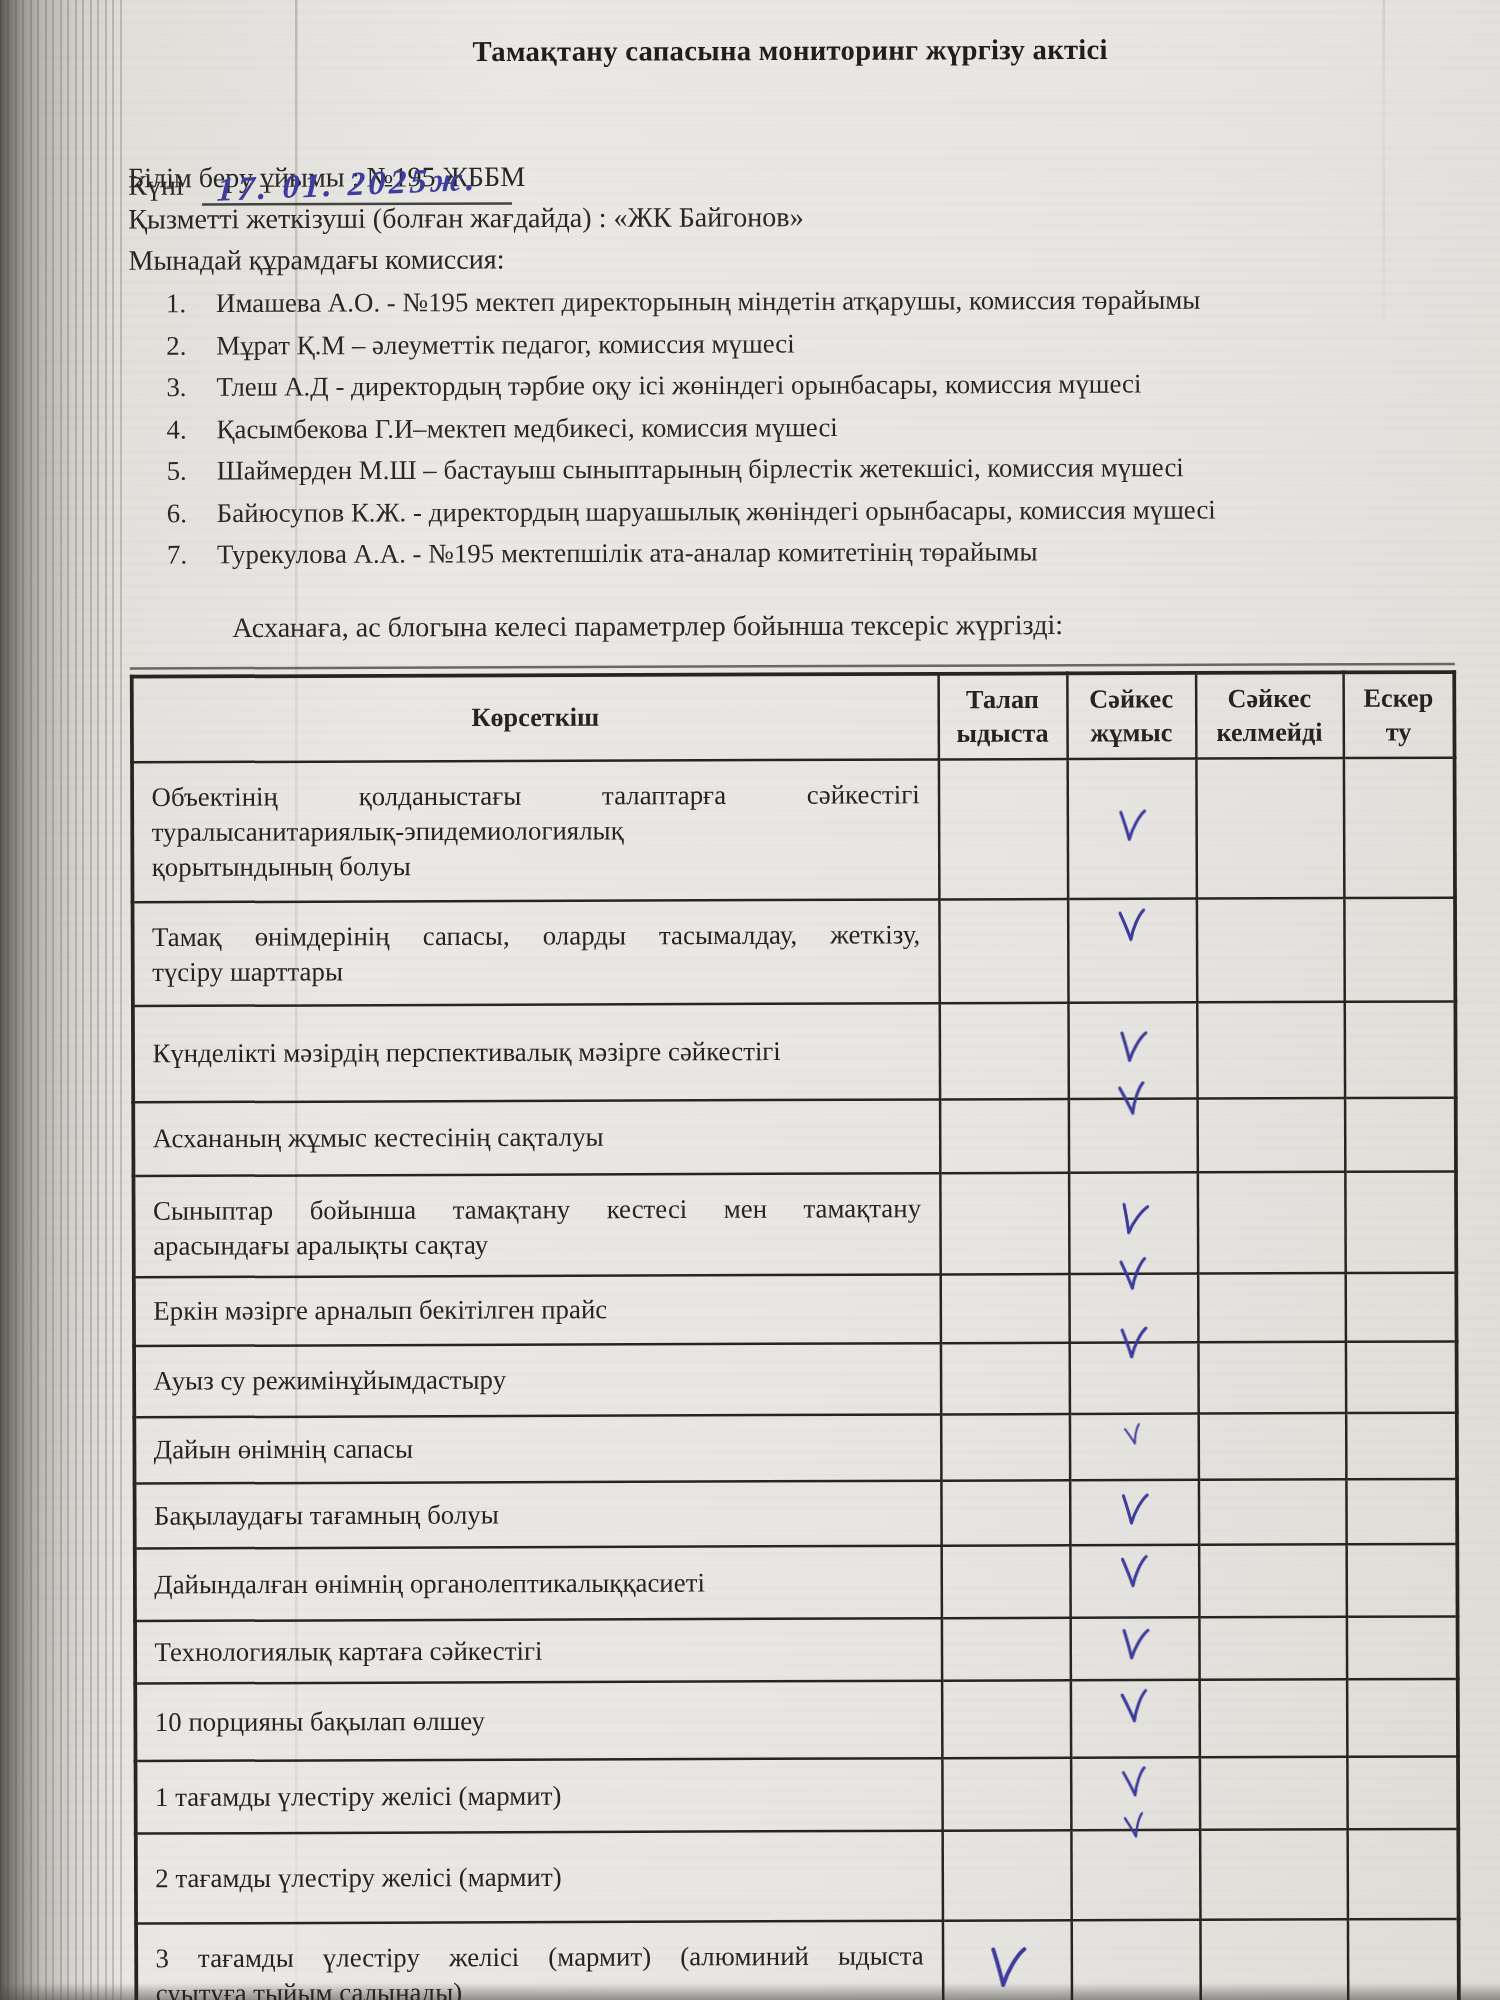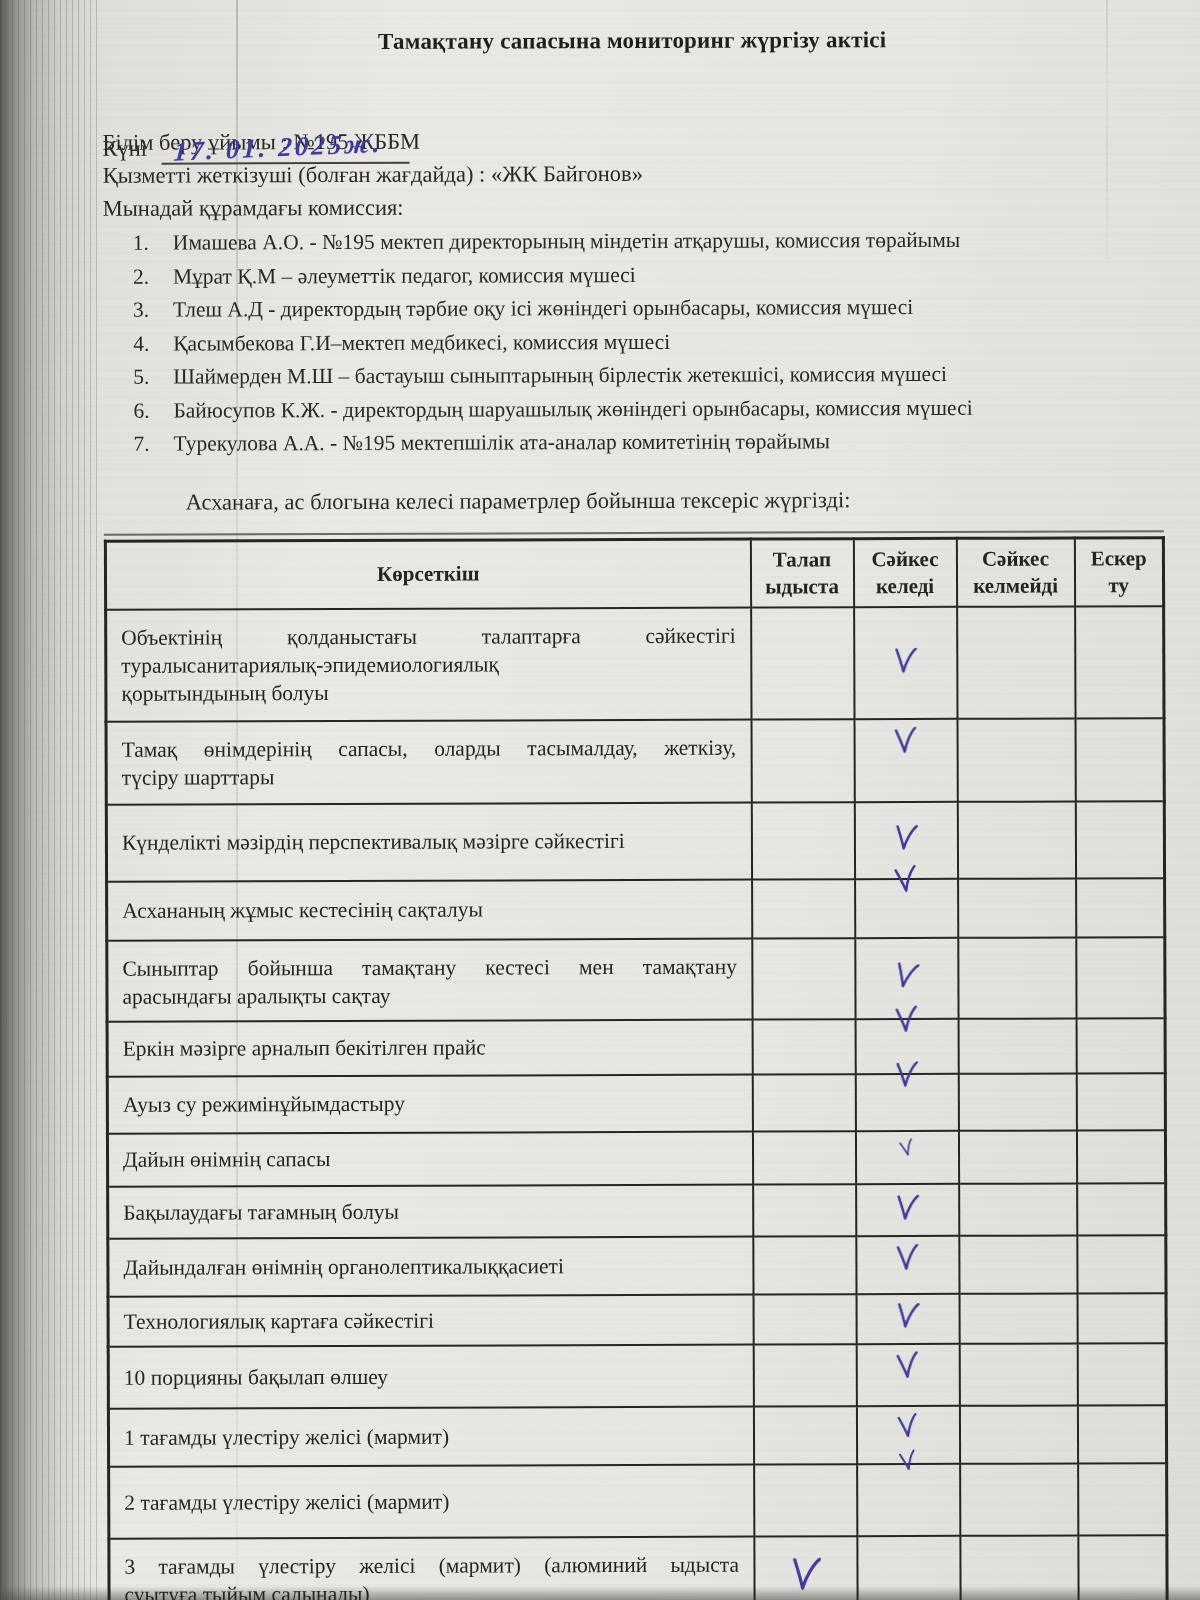--- a/index.html
+++ b/index.html
@@ -157,21 +157,21 @@
           <col style="width:645px">
             <col style="width:103px">
             <col style="width:103px">
           <col style="width:118px">
             <col style="width:89px">
         </colgroup>
         <thead>
           <tr>
             <th style="position:relative">Көрсеткіш</th>
             <th>Талап ыдыста</th>
-            <th>Сәйкес келеді</th>
+            <th>Сәйкес жұмыс</th>
             <th>Сәйкес келмейді</th>
             <th>Ескер ту</th>
           </tr>
         </thead>
         <tbody>
             <tr style="height: 112px;">
               <td class="label-cell multi">
                 <div class="cell-line jline">Объектінің қолданыстағы талаптарға сәйкестігі</div>
                 <div class="cell-line jline">туралысанитариялық-эпидемиологиялық</div>
                 <div class="cell-line">қорытындының болуы</div>

